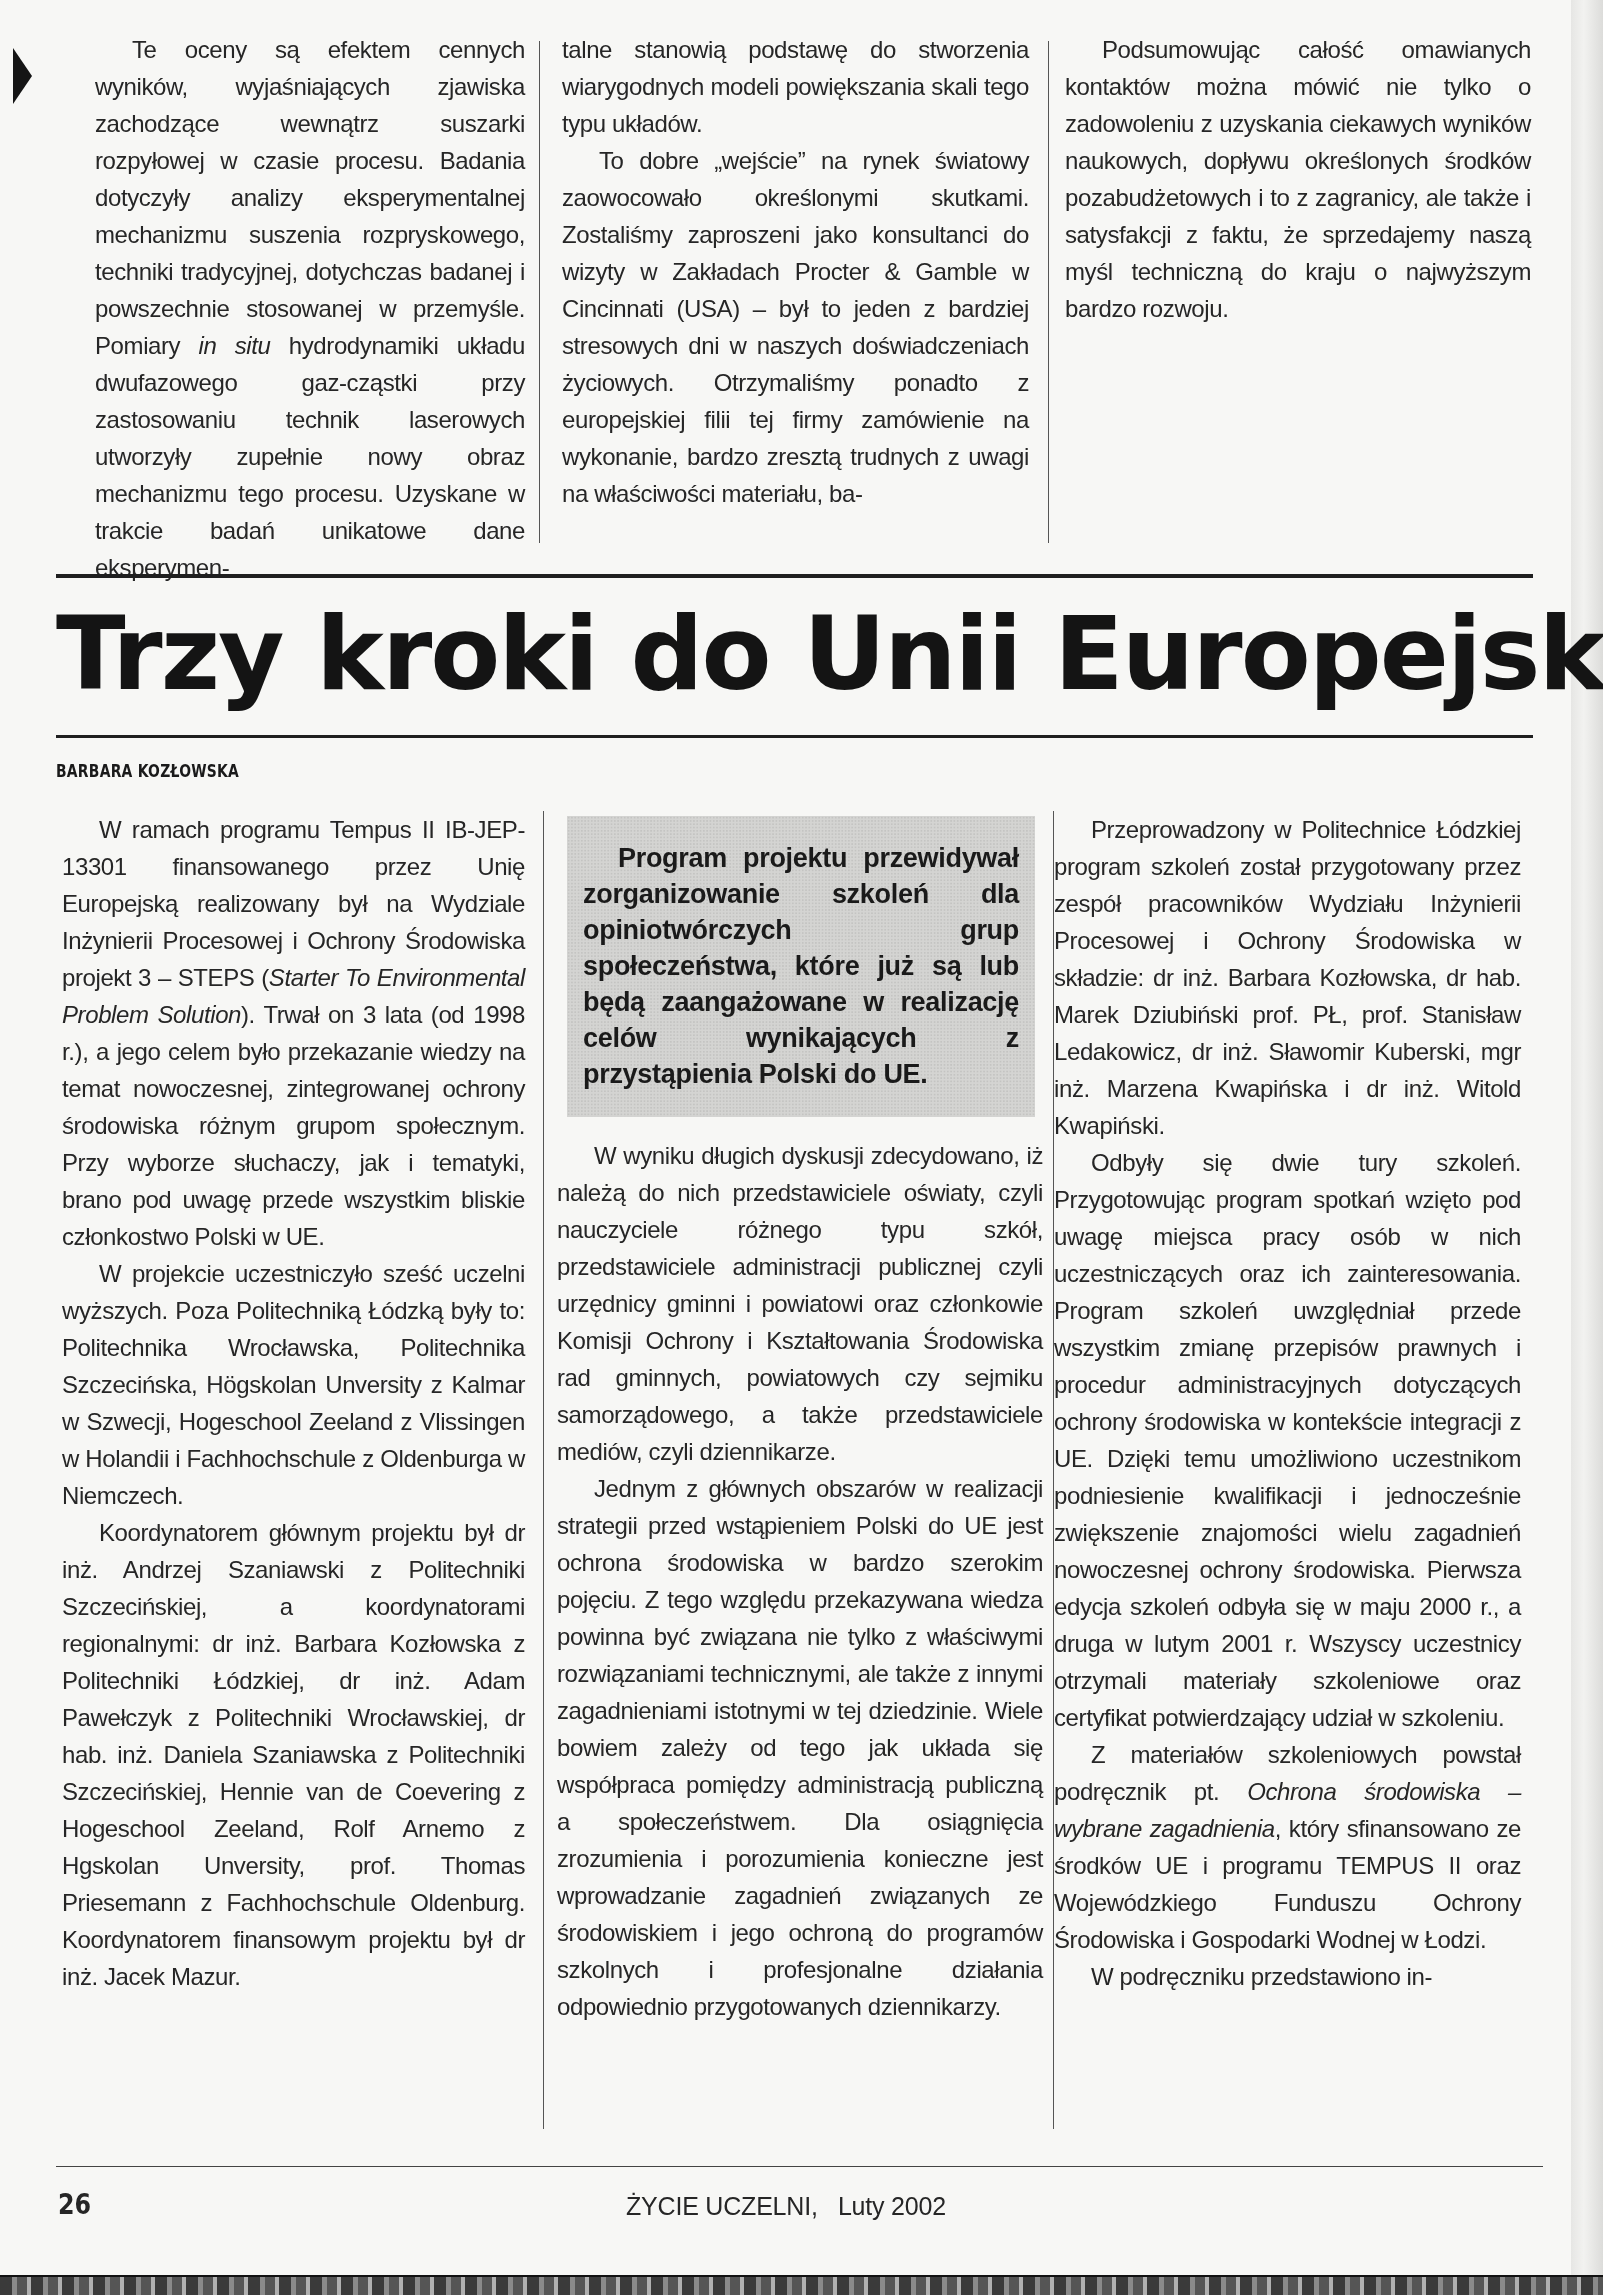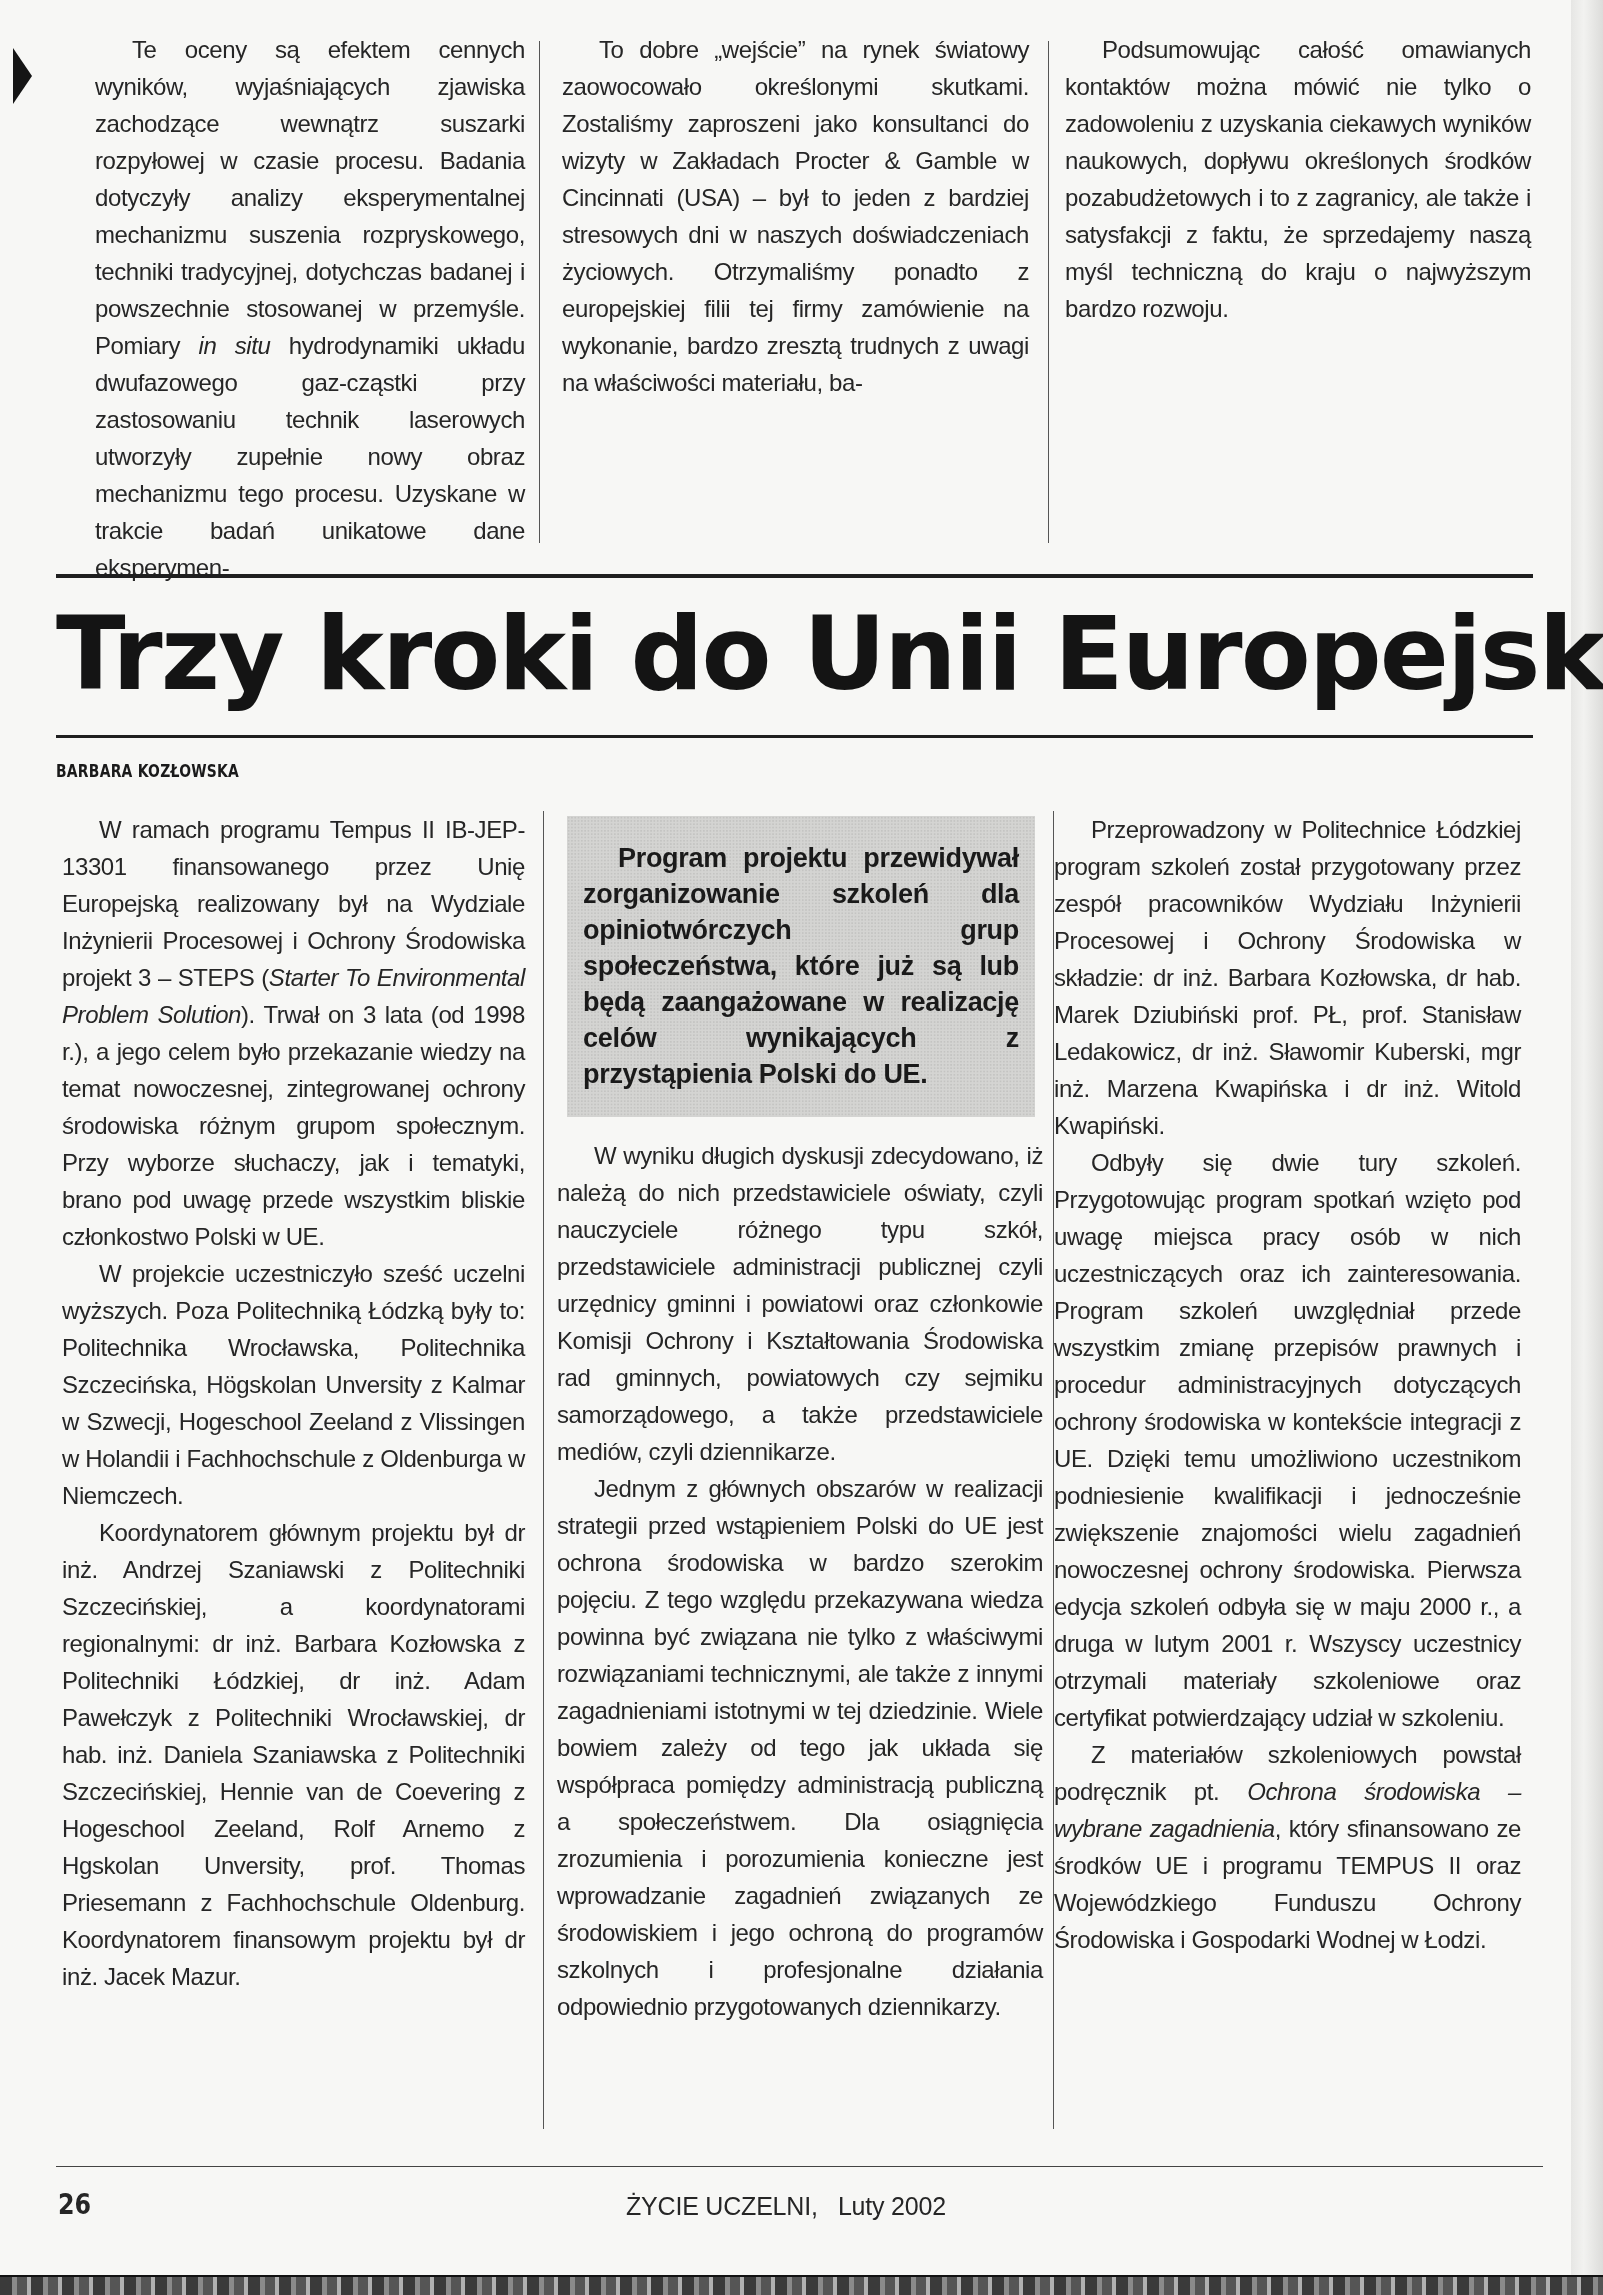--- a/index.html
+++ b/index.html
@@ -88,20 +88,21 @@
 <body>
 
 <div class="page-edge"></div>
 <div class="marker"></div>
 
 <div class="col" style="left:95px; top:31px; width:430px;">
   <p class="indent"><span>Te oceny są efektem cennych wyników, wyjaśniających zjawiska zachodzące wewnątrz suszarki rozpyłowej w czasie procesu. Badania dotyczyły analizy eksperymentalnej mechanizmu suszenia rozpryskowego, techniki tradycyjnej, dotychczas badanej i powszechnie stosowanej w przemyśle. Pomiary </span><em>in situ</em><span> hydrodynamiki układu dwufazowego gaz-cząstki przy zastosowaniu technik laserowych utworzyły zupełnie nowy obraz mechanizmu tego procesu. Uzyskane w trakcie badań unikatowe dane eksperymen-</span></p>
 </div>
 <div class="vrule" style="left:539px; top:41px; height:502px;"></div>
 <div class="col" style="left:562px; top:31px; width:467px;">
+  <p>talne stanowią podstawę do stworzenia wiarygodnych modeli powiększania skali tego typu układów.</p>
   <p class="indent">To dobre „wejście” na rynek światowy zaowocowało określonymi skutkami. Zostaliśmy zaproszeni jako konsultanci do wizyty w Zakładach Procter &amp; Gamble w Cincinnati (USA) – był to jeden z bardziej stresowych dni w naszych doświadczeniach życiowych. Otrzymaliśmy ponadto z europejskiej filii tej firmy zamówienie na wykonanie, bardzo zresztą trudnych z uwagi na właściwości materiału, ba-</p>
 </div>
 <div class="vrule" style="left:1048px; top:41px; height:502px;"></div>
 <div class="col" style="left:1065px; top:31px; width:466px;">
   <p class="indent">Podsumowując całość omawianych kontaktów można mówić nie tylko o zadowoleniu z uzyskania ciekawych wyników naukowych, dopływu określonych środków pozabudżetowych i to z zagranicy, ale także i satysfakcji z faktu, że sprzedajemy naszą myśl techniczną do kraju o najwyższym bardzo rozwoju.</p>
 </div>
 
 <div class="hrule" style="top:574px; width:1477px; height:4px;"></div>
 <h1 class="title" style="margin:0;">Trzy kroki do Unii Europejskiej</h1>
 <div class="hrule" style="top:735px; width:1477px; height:3.3px;"></div>
@@ -121,19 +122,20 @@
 <div class="col" style="left:557px; top:1137px; width:486px;">
   <p class="indent">W wyniku długich dyskusji zdecydowano, iż należą do nich przedstawiciele oświaty, czyli nauczyciele różnego typu szkół, przedstawiciele administracji publicznej czyli urzędnicy gminni i powiatowi oraz członkowie Komisji Ochrony i Kształtowania Środowiska rad gminnych, powiatowych czy sejmiku samorządowego, a także przedstawiciele mediów, czyli dziennikarze.</p>
   <p class="indent">Jednym z głównych obszarów w realizacji strategii przed wstąpieniem Polski do UE jest ochrona środowiska w bardzo szerokim pojęciu. Z tego względu przekazywana wiedza powinna być związana nie tylko z właściwymi rozwiązaniami technicznymi, ale także z innymi zagadnieniami istotnymi w tej dziedzinie. Wiele bowiem zależy od tego jak układa się współpraca pomiędzy administracją publiczną a społeczeństwem. Dla osiągnięcia zrozumienia i porozumienia konieczne jest wprowadzanie zagadnień związanych ze środowiskiem i jego ochroną do programów szkolnych i profesjonalne działania odpowiednio przygotowanych dziennikarzy.</p>
 </div>
 <div class="vrule" style="left:1053px; top:811px; height:1318px;"></div>
 
 <div class="col" style="left:1054px; top:811px; width:467px;">
   <p class="indent">Przeprowadzony w Politechnice Łódzkiej program szkoleń został przygotowany przez zespół pracowników Wydziału Inżynierii Procesowej i Ochrony Środowiska w składzie: dr inż. Barbara Kozłowska, dr hab. Marek Dziubiński prof. PŁ, prof. Stanisław Ledakowicz, dr inż. Sławomir Kuberski, mgr inż. Marzena Kwapińska i dr inż. Witold Kwapiński.</p>
   <p class="indent">Odbyły się dwie tury szkoleń. Przygotowując program spotkań wzięto pod uwagę miejsca pracy osób w nich uczestniczących oraz ich zainteresowania. Program szkoleń uwzględniał przede wszystkim zmianę przepisów prawnych i procedur administracyjnych dotyczących ochrony środowiska w kontekście integracji z UE. Dzięki temu umożliwiono uczestnikom podniesienie kwalifikacji i jednocześnie zwiększenie znajomości wielu zagadnień nowoczesnej ochrony środowiska. Pierwsza edycja szkoleń odbyła się w maju 2000 r., a druga w lutym 2001 r. Wszyscy uczestnicy otrzymali materiały szkoleniowe oraz certyfikat potwierdzający udział w szkoleniu.</p>
   <p class="indent"><span>Z materiałów szkoleniowych powstał podręcznik pt. </span><em>Ochrona środowiska – wybrane zagadnienia</em><span>, który sfinansowano ze środków UE i programu TEMPUS II oraz Wojewódzkiego Funduszu Ochrony Środowiska i Gospodarki Wodnej w Łodzi.</span></p>
+  <p class="indent">W podręczniku przedstawiono in-</p>
 </div>
 
 <div class="hrule" style="top:2166px; width:1487px; height:1.3px; background:#444;"></div>
 <div class="page-num">26</div>
 <div class="footer" style="white-space:pre;text-align:center;">ŻYCIE UCZELNI,   Luty 2002</div>
 <div class="scan-strip"></div>
 
 
 </body></html>

